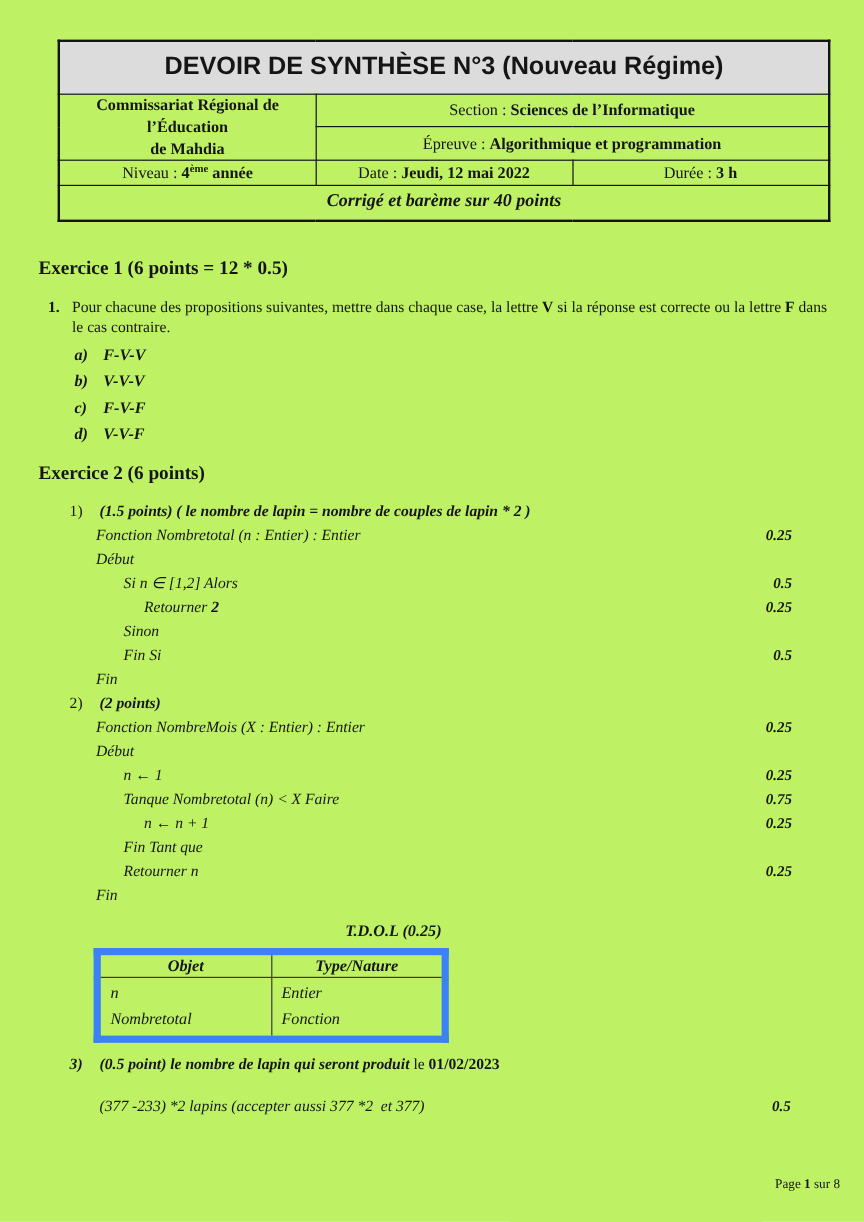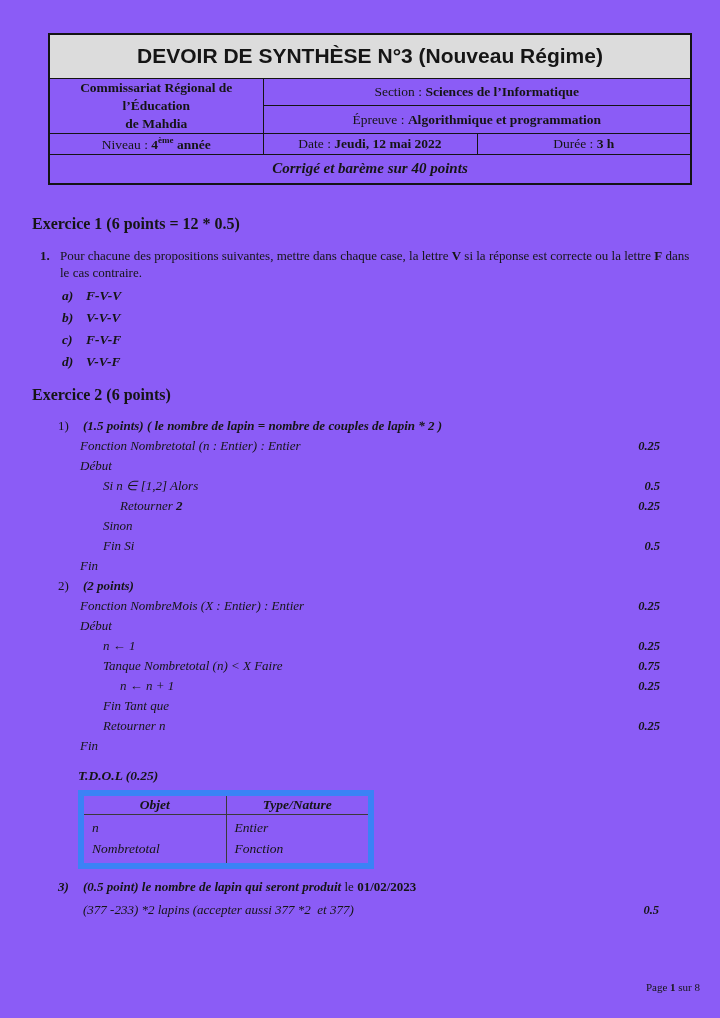--- a/index.html
+++ b/index.html
@@ -1,18 +1,18 @@
 <!DOCTYPE html>
 <html><head>
 <meta charset="utf-8">
 <style>
   * { margin:0; padding:0; box-sizing:border-box; }
   html,body { width:720px; height:1018px; }
   body { background:#f2f2f0; font-family:"Liberation Serif", serif; color:#151515; }
-  .page { position:relative; width:720px; height:1018px; background:#8b5cf6; overflow:hidden; }
+  .page { position:relative; width:720px; height:1018px; background:#bef264; overflow:hidden; }
 
   
   table.hdr { border-collapse:collapse; table-layout:fixed; width:644px; margin:33px 0 0 48px;
               border:2px solid #141414; }
   table.hdr td { border:1px solid #141414; text-align:center; vertical-align:middle; }
   .col1 { width:314px; } .col2 { width:203px; } .col3 { width:127px; }
   .title-cell { background:#dcdcdc; height:44px; font-family:"Liberation Sans", sans-serif;
                 font-weight:bold; font-size:21px; letter-spacing:0; }
   .org-cell { font-weight:bold; font-size:13.5px; line-height:1.35; }
   .mid-cell { font-size:13.5px; height:23px; }
@@ -45,30 +45,30 @@
   .part-title .bold-up { font-weight:bold; font-style:normal; }
 
   .algo { margin-left:48px; width:580px; }
   .algo-line { position:relative; line-height:20px; font-size:13px; font-style:italic;
                white-space:pre-wrap; }
   .algo-line b { font-weight:bold; }
   .ind1 { padding-left:23px; } .ind2 { padding-left:40px; }
   .score { position:absolute; right:0; top:0; font-weight:bold; font-style:italic;
            font-size:12.5px; }
 
-  .tdol-caption { width:290px; margin:12px 0 0 46px; text-align:left;
+  .tdol-caption { width:290px; margin:12px 0 0 46px; text-align:right;
                   font-weight:bold; font-style:italic; font-size:13.5px; }
   table.tdol { border-collapse:collapse; table-layout:fixed; width:290px; margin:6px 0 0 46px;
                border:6px solid #3b82f6; }
   table.tdol td { border:1px solid #3a3a3a; font-size:13.5px; }
   .tdol-th { text-align:center; font-weight:bold; font-style:italic; height:22px; width:145px; }
   .tdol-body { font-style:italic; vertical-align:top; padding:2px 0 4px 8px; }
   .tdol-body div { line-height:21px; }
 
-  .answer-line { position:relative; margin-left:51px; width:576px; margin-top:3px;
+  .answer-line { position:relative; margin-left:51px; width:576px; margin-top:15px;
                  font-style:italic; font-size:13px; line-height:20px; white-space:pre-wrap; }
 
   .footer { position:absolute; right:20px; bottom:25px; font-size:11px; }
   .footer b { font-weight:bold; }
 </style>
 </head>
 <body>
 
 <div class="page">
 

